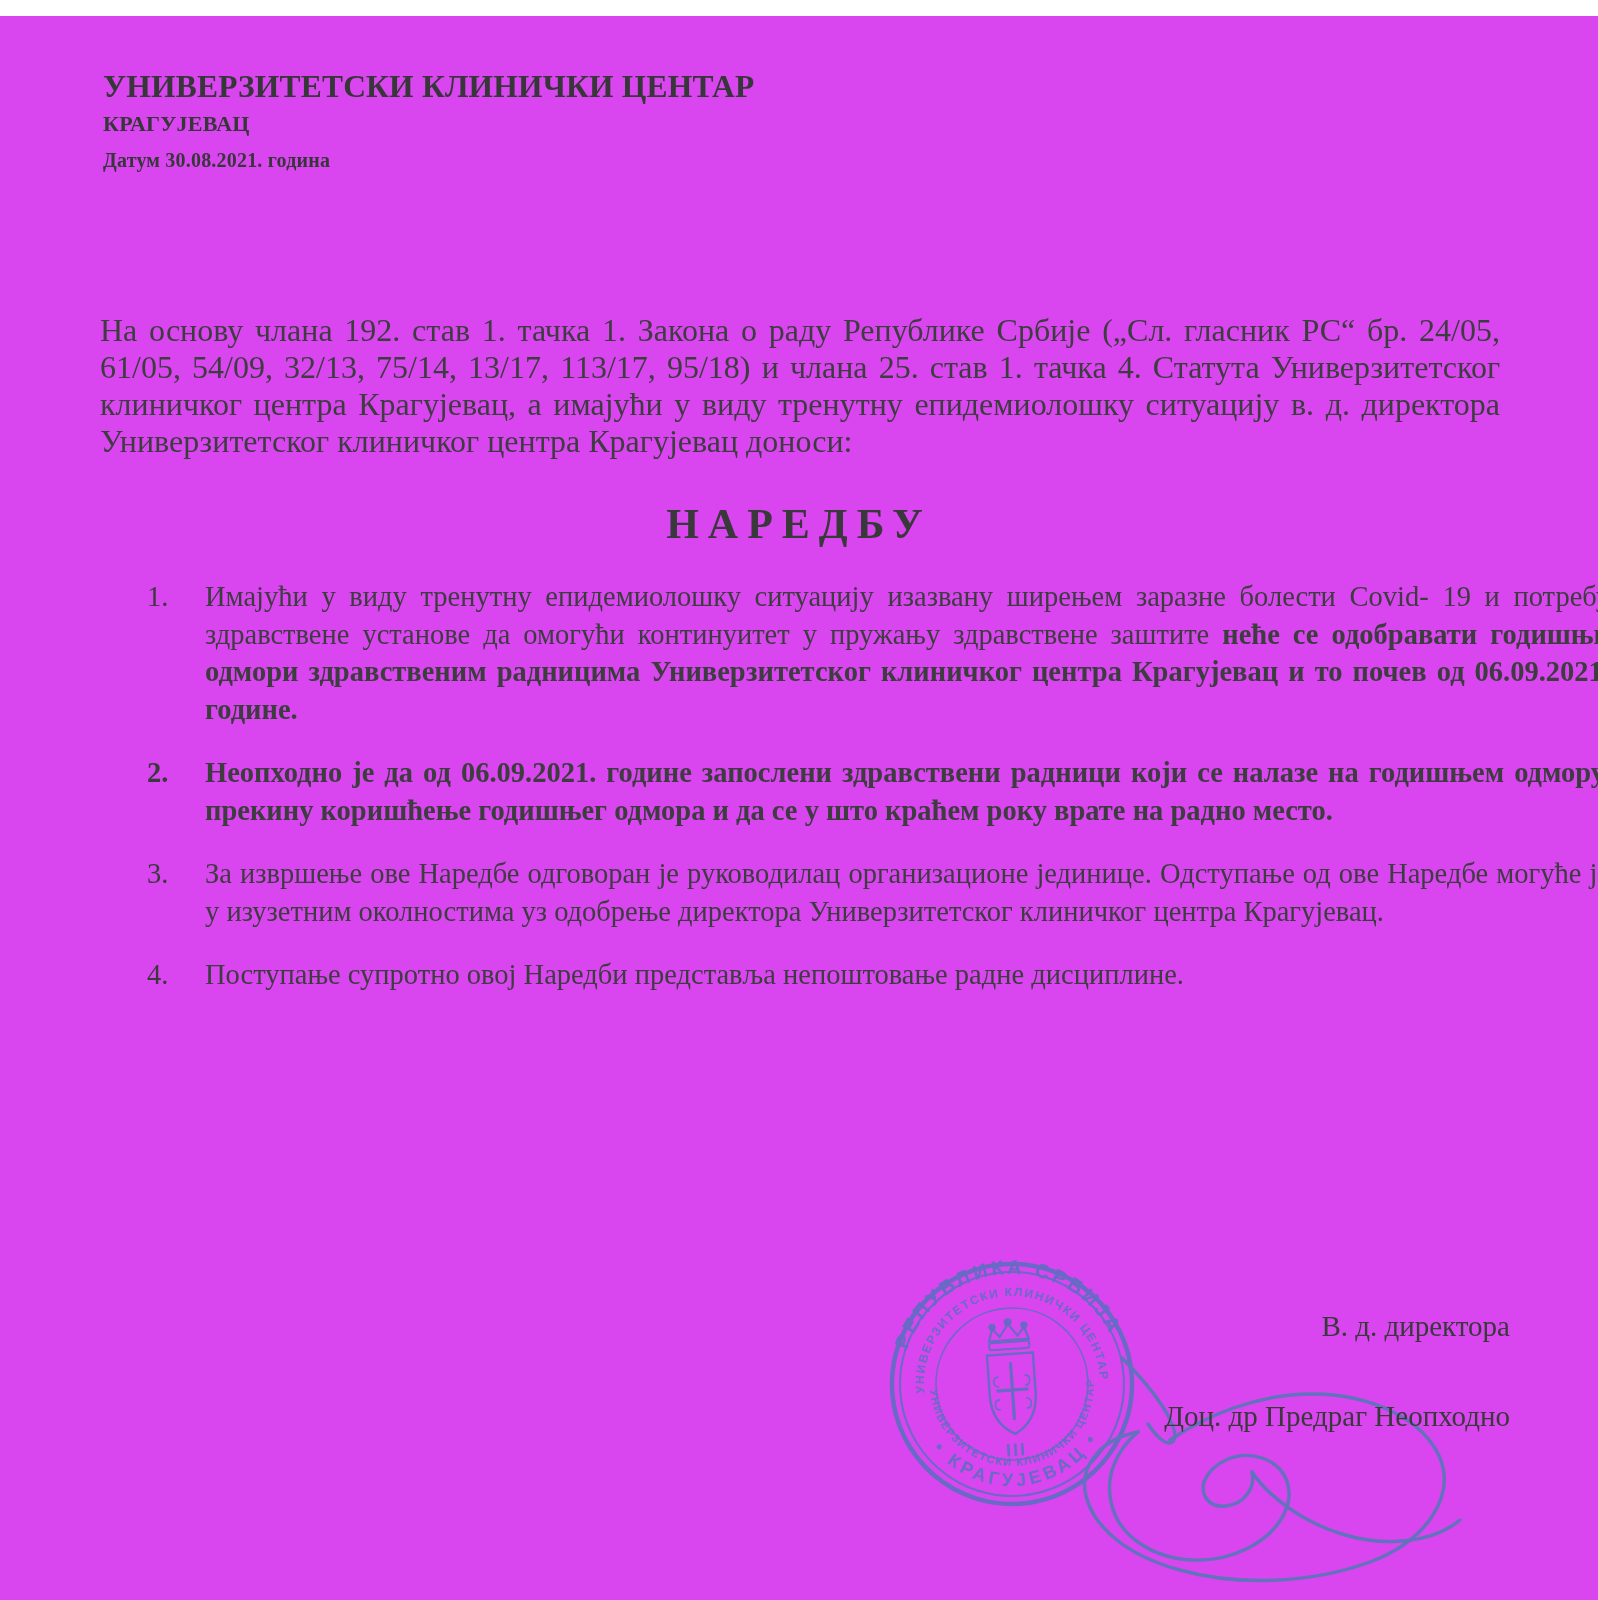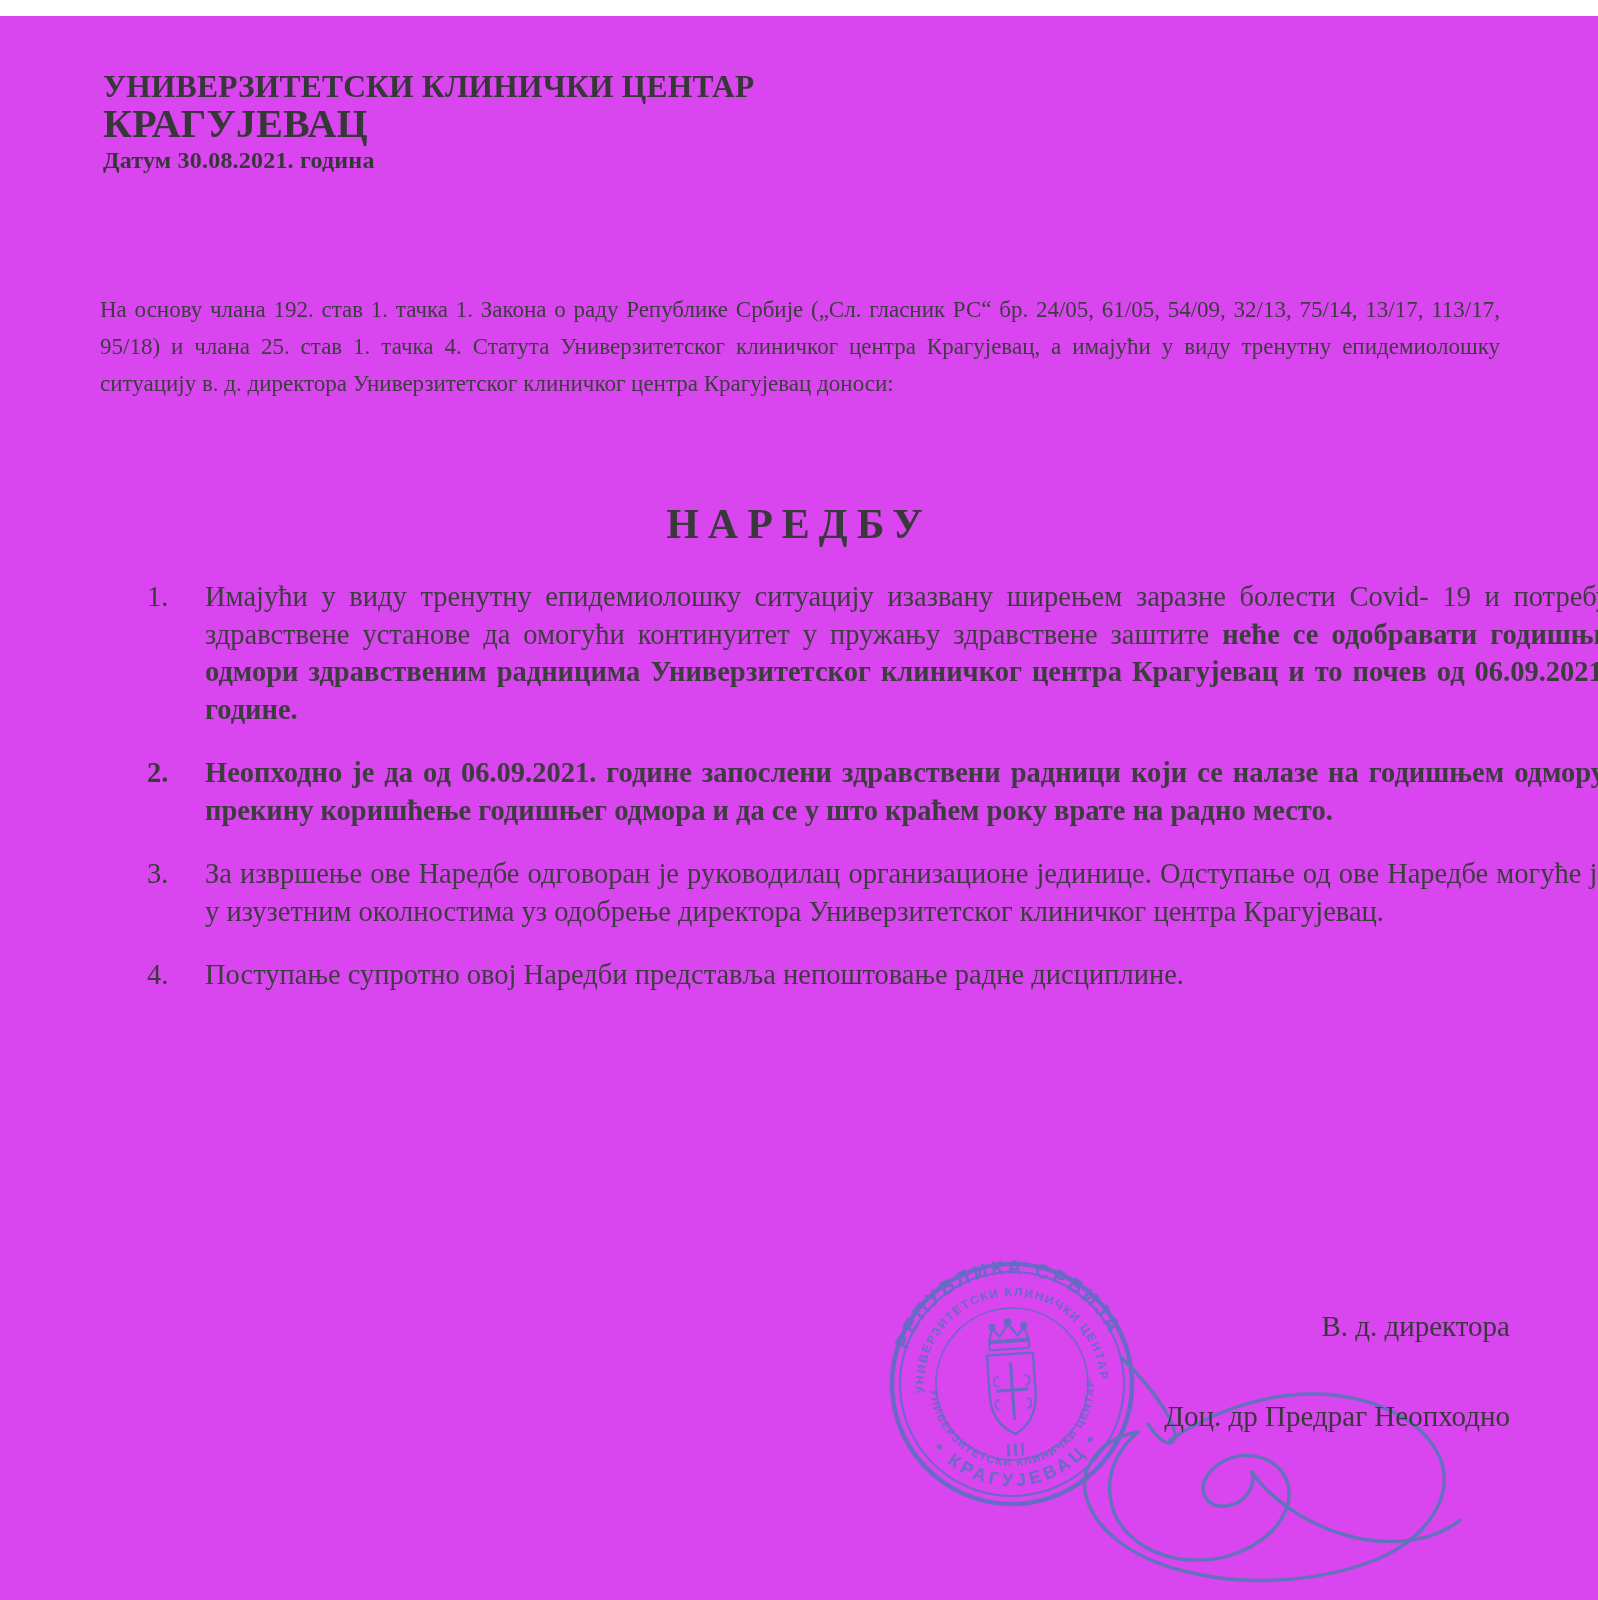--- a/index.html
+++ b/index.html
@@ -29,31 +29,31 @@
   }
   .letterhead div {
     font-weight: bold;
     font-size: 31px;
     line-height: 37px;
     letter-spacing: 0.2px;
     color: #37373a;
     white-space: nowrap;
   }
   .letterhead .org1 { font-size: 31.5px; }
-  .letterhead .org2 { font-size: 40px; }
+  .letterhead .org2 { font-size: 22px; }
   .letterhead .num  { font-size: 30px; }
-  .letterhead .date { font-size: 24px; }
+  .letterhead .date { font-size: 20px; }
 
   
   .intro {
     position: absolute;
     left: 100px;
-    top: 252px;
+    top: 264px;
     width: 1400px;
-    font-size: 23px;
+    font-size: 32px;
     line-height: 37px;
     text-align: justify;
     text-justify: inter-word;
     color: #3d3d40;
   }
 
   
   .doc-title {
     position: absolute;
     left: 0;

